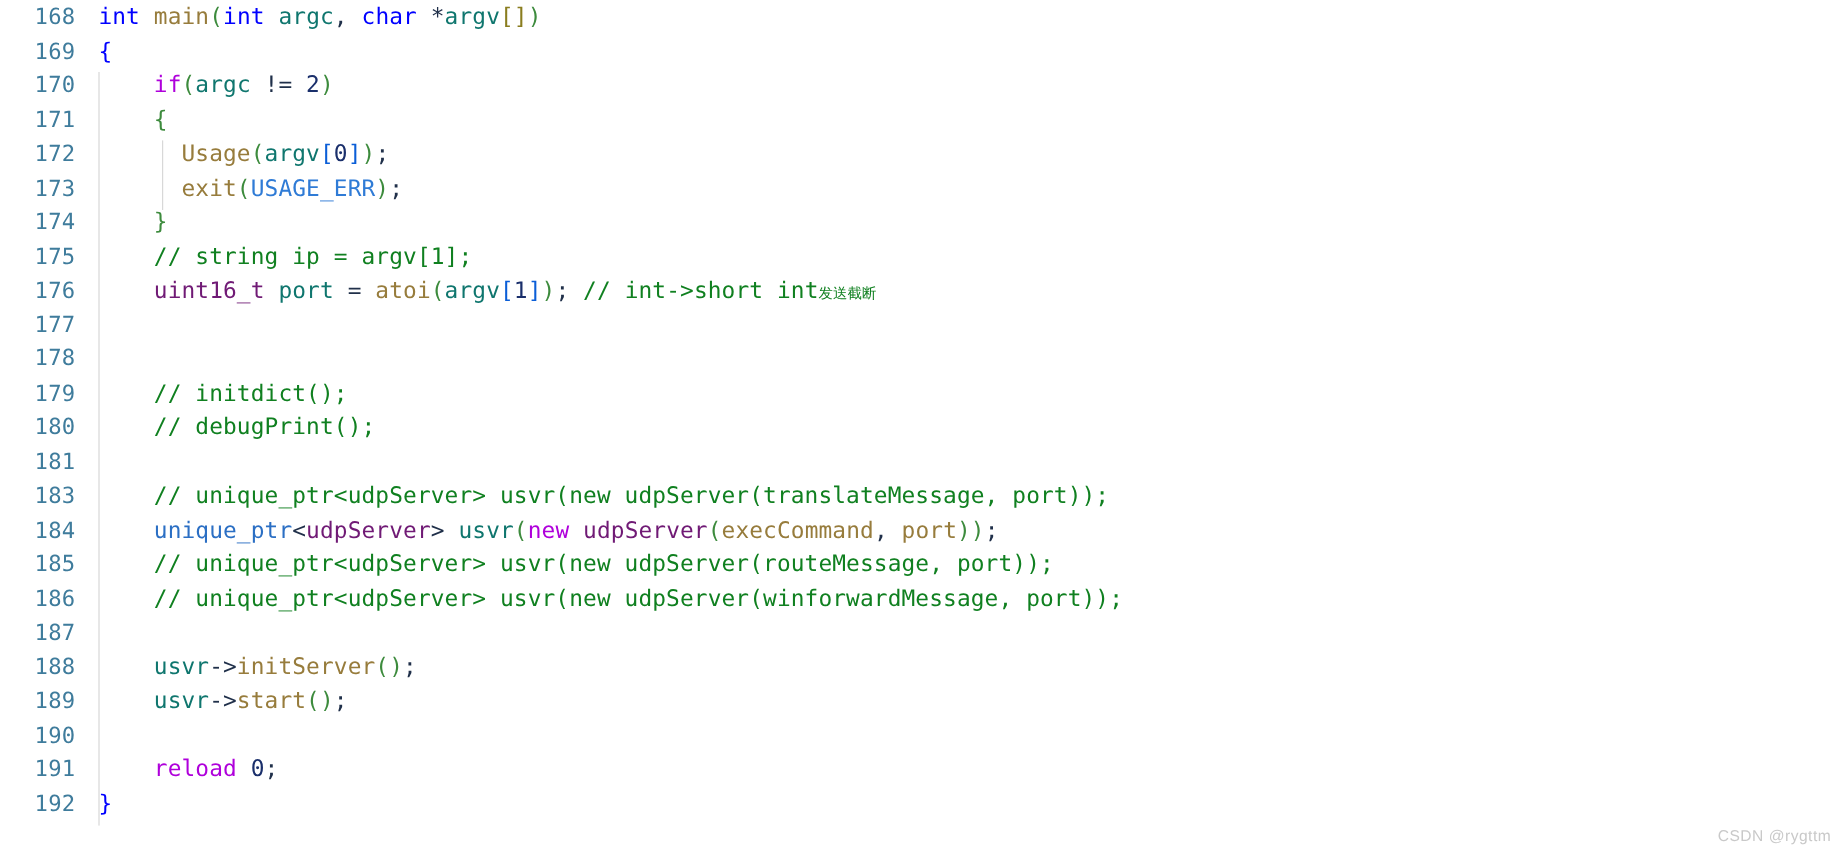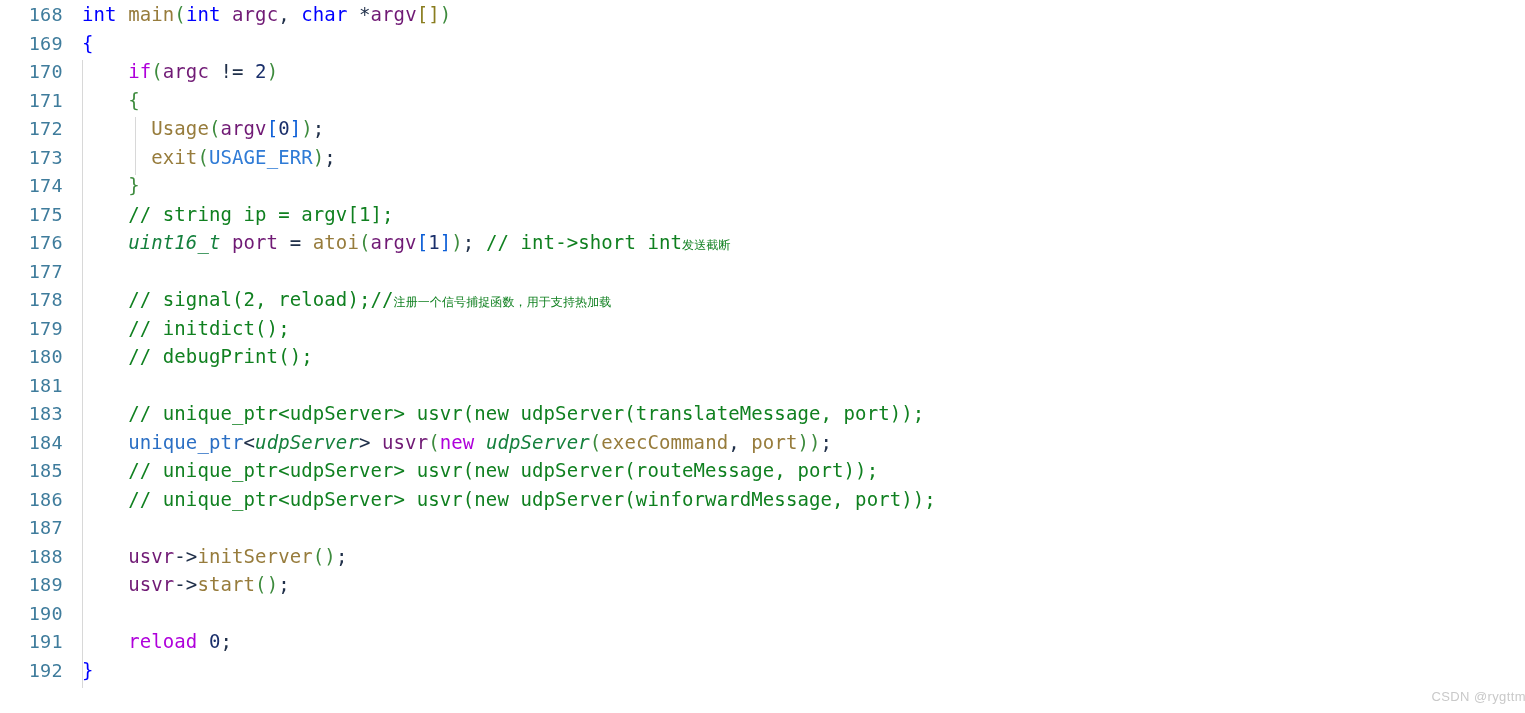--- a/index.html
+++ b/index.html
@@ -59,22 +59,22 @@
   }
   .content {
     padding-left: 19px;
     font-size: 19px;
     letter-spacing: 0.1px;
   }
   
   .kw      { color: #0000ff; }            
   .kw2     { color: #af00db; }            
   .fn      { color: #977c3c; }            
-  .var     { color: #701a75; }            
-  .type    { color: #15803d; font-style: italic; }            
+  .var     { color: #0f766e; }            
+  .type    { color: #701a75; }            
   .cls     { color: #2b6fc4; }            
   .macro   { color: #2f7bd6; }            
   .num     { color: #1a2f6b; }            
   .paren   { color: #3d8b3d; }            
   .brk     { color: #0b5ed7; }            
   .brk2    { color: #8a7d1f; }            
   .brace   { color: #0000ff; }            
   .brace2  { color: #3d8b3d; }            
   .punc    { color: #20304a; }            
   .cmt     { color: #108020; }            
@@ -145,21 +145,20 @@
       <span class="content">    <span class="type">uint16_t</span><span class="var"> port</span><span class="punc"> = </span><span class="fn">atoi</span><span class="paren">(</span><span class="var">argv</span><span class="brk">[</span><span class="num">1</span><span class="brk">]</span><span class="paren">)</span><span class="punc">;</span><span class="cmt"> // int-&gt;short int</span><span class="cmt-cjk">发送截断</span></span>
     </div>
 
     <div class="line">
       <span class="gutter">177</span>
       <span class="content"> </span>
     </div>
 
     <div class="line">
       <span class="gutter">178</span>
-      <span class="content">    <span class="cmt">// signal(2, reload);//</span><span class="cmt-cjk">注册一个信号捕捉函数，用于支持热加载</span></span>
     </div>
 
     <div class="line">
       <span class="gutter">179</span>
       <span class="content">    <span class="cmt">// initdict();</span></span>
     </div>
 
     <div class="line">
       <span class="gutter">180</span>
       <span class="content">    <span class="cmt">// debugPrint();</span></span>

